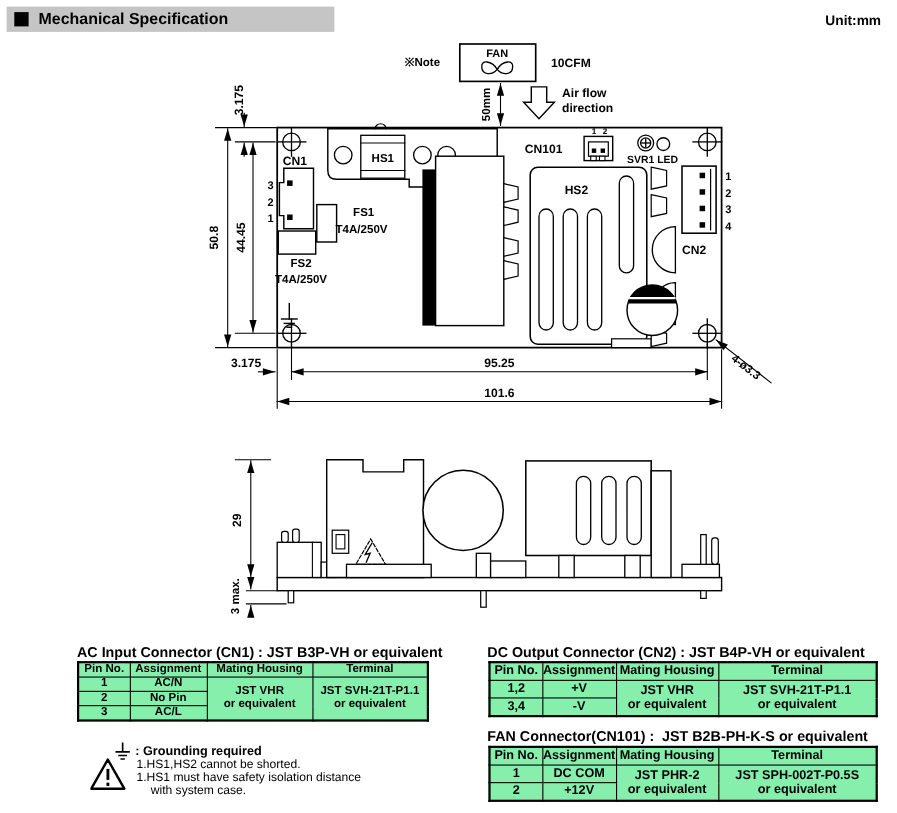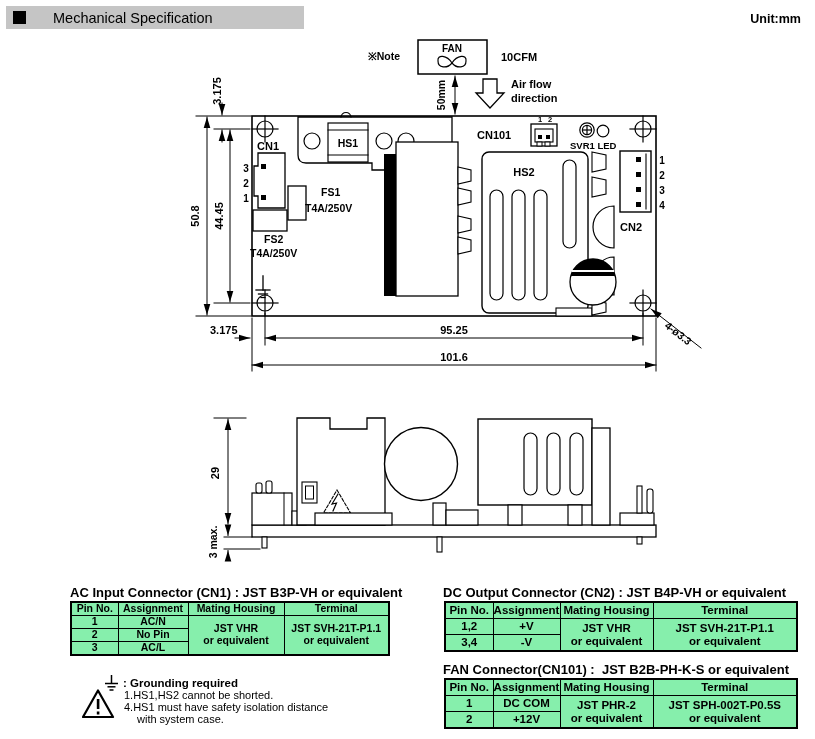--- a/index.html
+++ b/index.html
@@ -1,21 +1,21 @@
 <!DOCTYPE html>
 <html><head>
 <meta charset="utf-8">
 <style>
   html,body{margin:0;padding:0;background:#fff;}
   .page{position:relative;width:815px;height:739px;background:#fff;overflow:hidden;
         font-family:"Liberation Sans",sans-serif;color:#000;}
   .header-bar{position:absolute;left:6px;top:6px;width:298px;height:23px;background:#c5c5c5;
         display:flex;align-items:center;z-index:5;}
   .header-square{width:13px;height:13px;background:#000;margin-left:7px;flex:0 0 auto;}
-  .header-title{font-size:14.5px;font-weight:normal;margin-left:27px;white-space:nowrap;}
+  .header-title{font-size:14.5px;font-weight:bold;margin-left:9px;white-space:nowrap;}
   .unit-label{position:absolute;right:14px;top:12px;font-size:12.5px;font-weight:bold;z-index:5;}
   svg.drawing{position:absolute;left:0;top:0;z-index:1;}
   .tbl-title{position:absolute;font-size:13px;font-weight:bold;white-space:pre;z-index:5;}
   table.tbl{position:absolute;border-collapse:collapse;table-layout:fixed;z-index:5;
         font-weight:bold;background:#86efac;border:2.5px solid #000;}
   table.tbl th,table.tbl td{border:1.5px solid #000;text-align:center;vertical-align:middle;
         padding:0;line-height:1.1;}
   table.tbl-ac th,table.tbl-ac td{height:12px;font-size:10.5px;}
   table.tbl-r th{height:15px;font-size:11.5px;}
   table.tbl-r td{height:15px;font-size:11.5px;margin-top:17px;}
@@ -403,16 +403,16 @@
     </svg>
     <span>: Grounding required</span>
   </div>
 
   <svg class="warn-triangle" width="34" height="32" viewBox="0 0 34 32">
     <polygon points="16,2.5 31,29 1,29" fill="none" stroke="#000" stroke-width="2.2" stroke-linejoin="round"></polygon>
     <rect x="14.8" y="11" width="2.6" height="10" fill="#000"></rect>
     <rect x="14.8" y="23.5" width="2.6" height="3" fill="#000"></rect>
   </svg>
   <div class="warn-line warn-1">1.HS1,HS2 cannot be shorted.</div>
-  <div class="warn-line warn-2">4.HS1 must have safety isolation distance</div>
+  <div class="warn-line warn-2">1.HS1 must have safety isolation distance</div>
   <div class="warn-line warn-3">with system case.</div>
 
 </div>
 
 </body></html>

